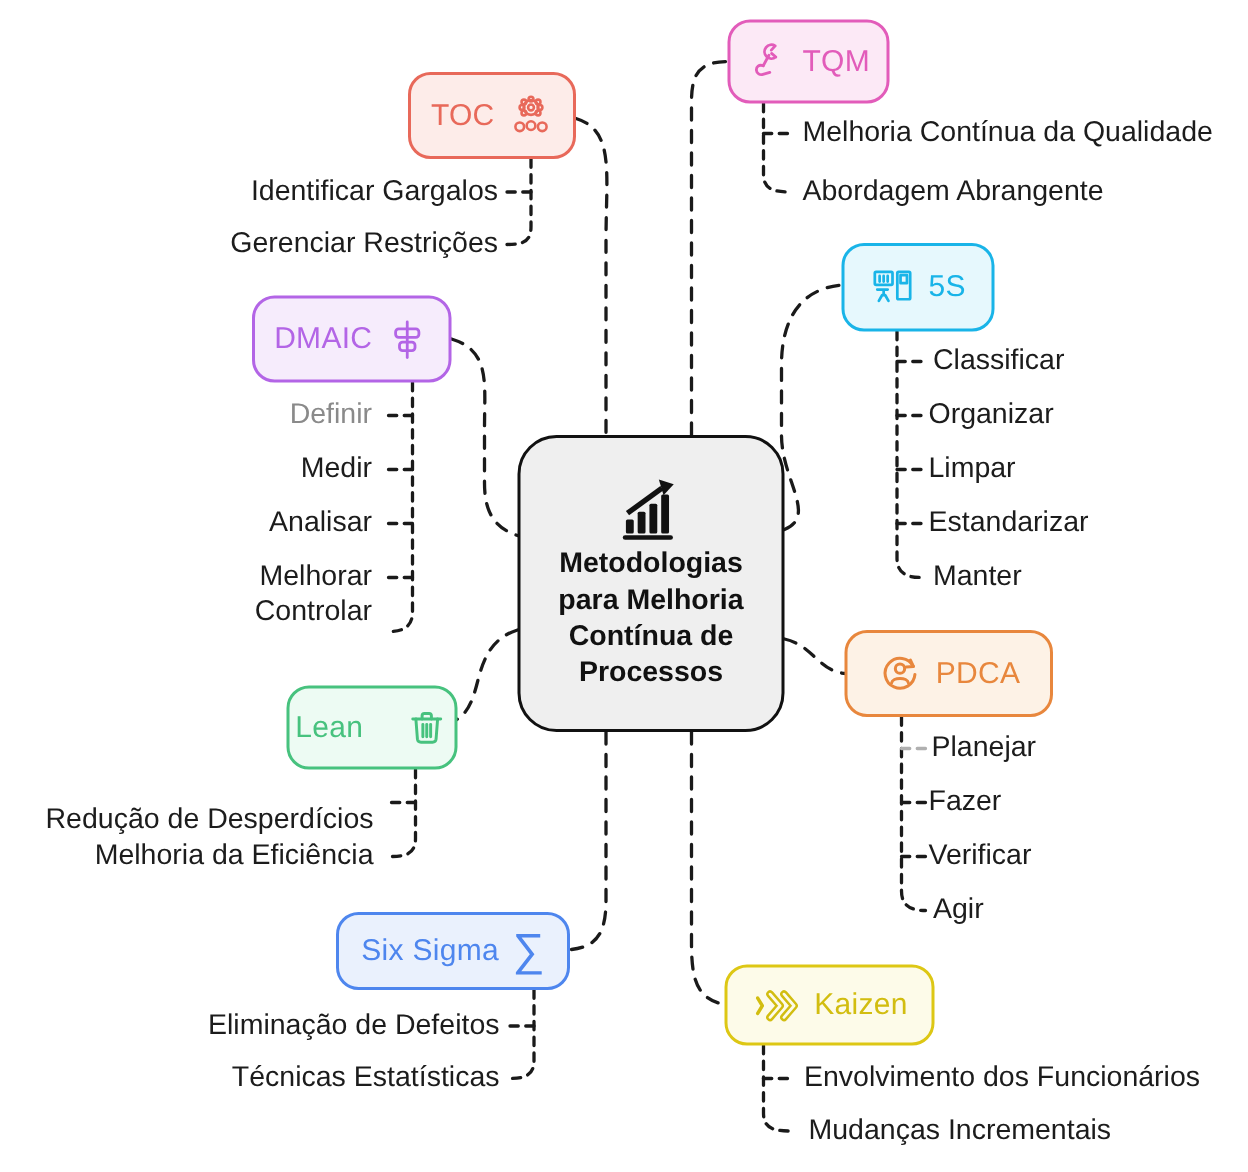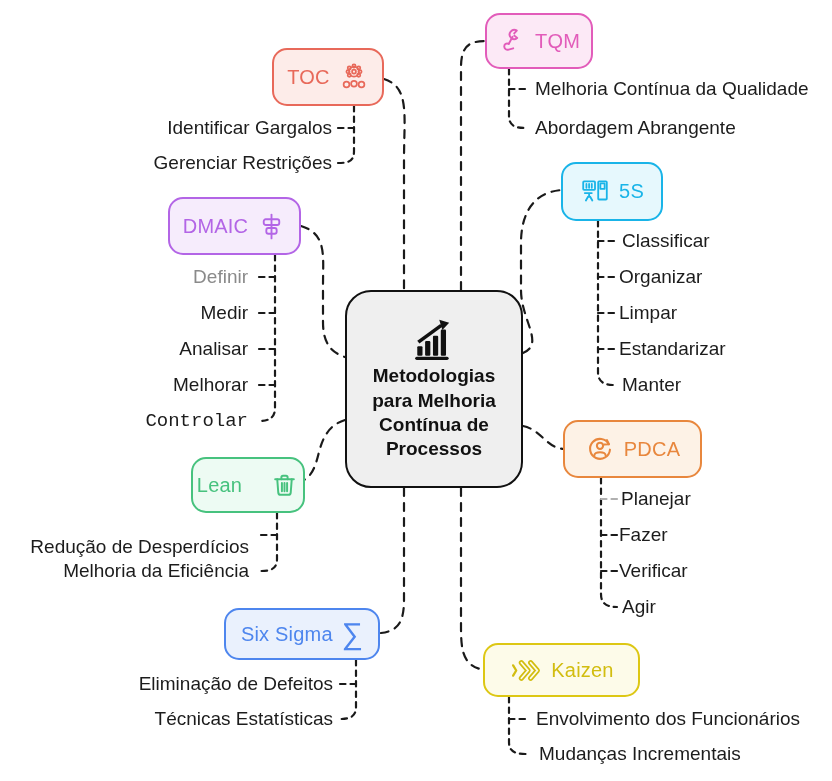--- a/index.html
+++ b/index.html
@@ -170,42 +170,42 @@
       <path d="M7 8 l1 13 a2.3 2.3 0 0 0 2.3 2 h7.4 a2.3 2.3 0 0 0 2.3 -2 l1 -13"></path>
       <path d="M11.5 11.5 V19.5 M14 11.5 V19.5 M16.5 11.5 V19.5"></path>
     </svg>
   </div>
 
   <div class="node n-six" style="left:224px;top:608px;width:156px;height:52px;">
     <span class="nlabel">Six Sigma</span>
     <span class="sigma">∑</span>
   </div>
 
-  <div class="node n-kaizen" style="left:483px;top:643px;width:157px;height:54px;">
+  <div class="node n-kaizen" style="left:483px;top:643px;width:140px;height:54px;">
     <svg class="icon" viewBox="0 0 32 26" width="33" height="27" fill="none" stroke-linecap="round" stroke-linejoin="round">
       <path d="M4 8 L7 13 L4 18" stroke="currentColor" stroke-width="2.2"></path>
       <path d="M12 5.5 L18.5 13 L12 20.5" stroke="currentColor" stroke-width="5"></path>
       <path d="M12 5.5 L18.5 13 L12 20.5" stroke="#fdfbe9" stroke-width="1.8"></path>
       <path d="M21 5.5 L27.5 13 L21 20.5" stroke="currentColor" stroke-width="5"></path>
       <path d="M21 5.5 L27.5 13 L21 20.5" stroke="#fdfbe9" stroke-width="1.8"></path>
     </svg>
     <span class="nlabel">Kaizen</span>
   </div>
 
   <div class="leaf" style="top:128px;right:500px;">Identificar Gargalos</div>
   <div class="leaf" style="top:163px;right:500px;">Gerenciar Restrições</div>
 
   <div class="leaf" style="top:89px;left:535px;">Melhoria Contínua da Qualidade</div>
   <div class="leaf" style="top:128px;left:535px;">Abordagem Abrangente</div>
 
   <div class="leaf muted" style="top:277px;right:584px;">Definir</div>
   <div class="leaf" style="top:313px;right:584px;">Medir</div>
   <div class="leaf" style="top:349px;right:584px;margin-left:48px;">Analisar</div>
   <div class="leaf" style="top:385px;right:584px;">Melhorar</div>
-  <div class="leaf" style="top:421px;right:584px;font-family:Liberation Mono, monospace;">Controlar</div>
+  <div class="leaf" style="top:408px;right:584px;">Controlar</div>
 
   <div class="leaf" style="top:241px;left:622px;">Classificar</div>
   <div class="leaf" style="top:277px;left:619px;">Organizar</div>
   <div class="leaf" style="top:313px;left:619px;">Limpar</div>
   <div class="leaf" style="top:349px;left:619px;">Estandarizar</div>
   <div class="leaf" style="top:385px;left:622px;">Manter</div>
 
   <div class="leaf" style="top:499px;left:621px;">Planejar</div>
   <div class="leaf" style="top:535px;left:619px;">Fazer</div>
   <div class="leaf" style="top:571px;left:619px;">Verificar</div>

